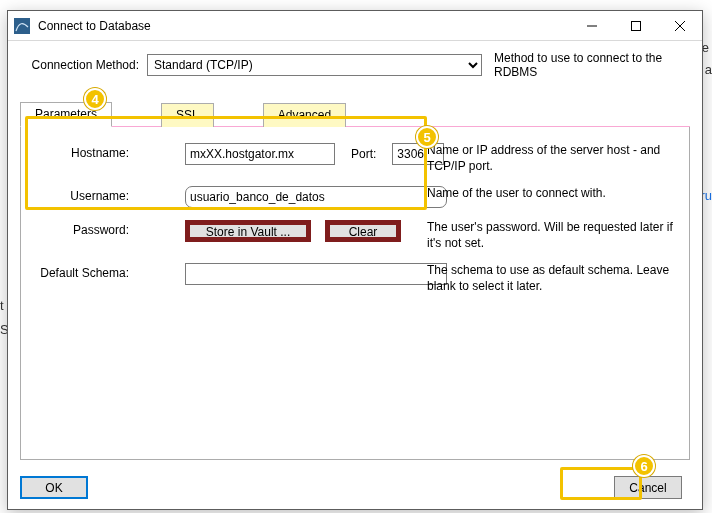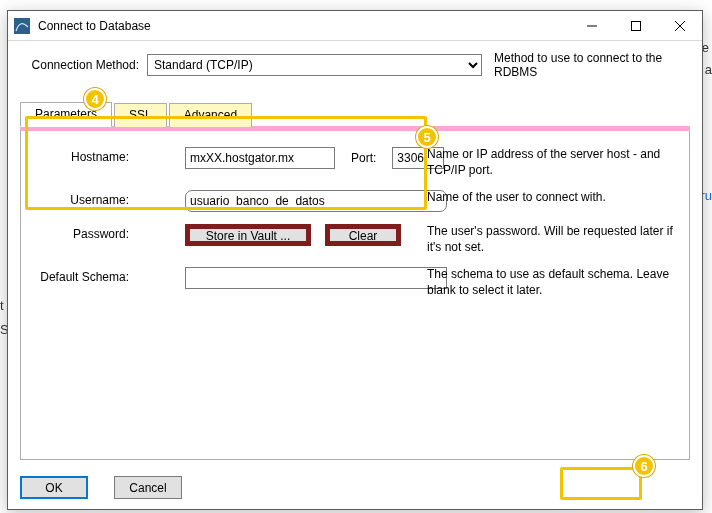--- a/index.html
+++ b/index.html
@@ -99,23 +99,24 @@
     padding: 2px 4px;
     border: 1px solid #7a7a7a;
     background: #fff;
   }
   select.combo { padding: 1px 2px; }
 
   
   .tabstrip {
     display: flex;
     align-items: flex-end;
-    border-bottom: 5px solid #f9a8d4;
+    border-bottom: 1px solid #f9a8d4;
     margin-top: 8px;
     position: relative;
+    gap: 47px;
   }
   .tab {
     padding: 4px 14px 5px 14px;
     border: 1px solid #acacac;
     border-bottom: none;
     background: #fef9c3;
     margin-right: 2px;
     position: relative;
     top: 1px;
     font-size: 12px;
@@ -168,21 +169,21 @@
     font-size: 12px;
     border: 5px solid #7f1d1d;
     background: #e1e1e1;
     padding: 0 6px;
   }
   button.sm.clear { width: 76px; }
 
   
   .button-row {
     display: flex;
-    justify-content: flex-start;
+    justify-content: space-between;
     padding: 8px 20px 10px 12px;
     gap: 26px;
   }
   button.dlgbtn {
     width: 68px; height: 23px;
     font-family: inherit; font-size: 12px;
     border: 1px solid #7a7a7a;
     background: #e1e1e1;
   }
   button.dlgbtn.primary {

